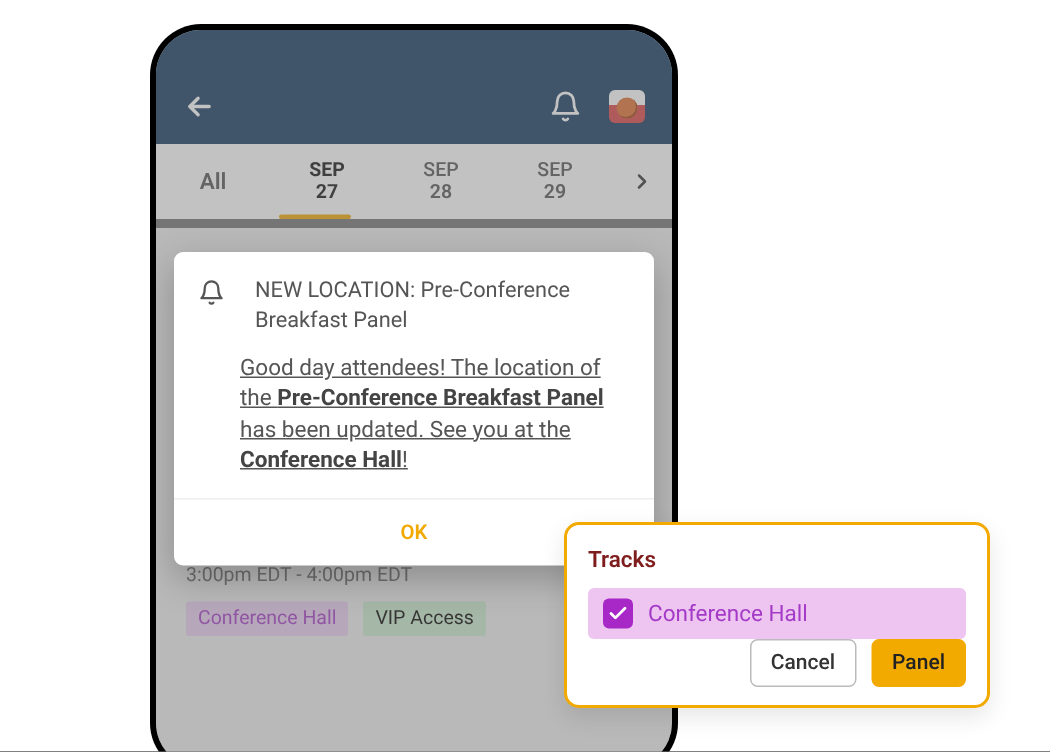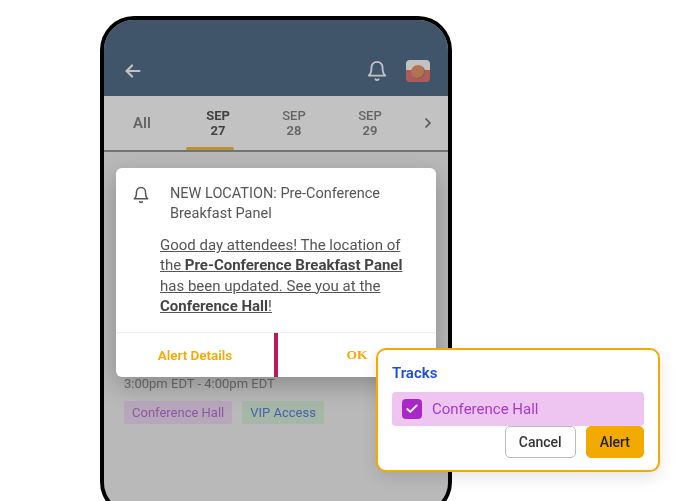--- a/index.html
+++ b/index.html
@@ -37,21 +37,21 @@
     align-items: flex-end;
     justify-content: space-between;
     padding: 0 18px 14px 18px;
   }
   .hdr-left, .hdr-right { display: flex; align-items: center; gap: 18px; }
   .tabs {
     background: #fff;
     height: 56px;
     display: flex;
     align-items: stretch;
-    border-bottom: 2px solid #737373;
+    border-bottom: 6px solid #737373;
   }
   .tab {
     flex: 1;
     display: flex;
     flex-direction: column;
     align-items: center;
     justify-content: center;
     color: #555;
     font-size: 13px;
   }
@@ -73,21 +73,21 @@
     color: #333;
   }
   .content { position: absolute; top: 132px; left: 0; right: 0; bottom: 0; padding: 0 14px; }
   .time-label { color: #555; font-size: 13px; margin: 12px 0 6px 6px; }
   .session { padding: 6px 6px 0 6px; }
   .session-title { color: #222; font-size: 17px; font-weight: 600; line-height: 1.25; }
   .session-time { color: #666; font-size: 13px; margin-top: 4px; }
   .tags { display: flex; gap: 10px; margin-top: 10px; }
   .tag { font-size: 13px; padding: 4px 8px; border-radius: 2px; }
   .tag.purple { background: #e9cef2; color: #a43bc7; }
-  .tag.green { background: #cbeccd; color: #1d4ed8; }
+  .tag.green { background: #cbeccd; color: #000000; }
   .scrim {
     position: absolute; inset: 0;
     background: rgba(120,120,120,0.45);
   }
   .alert {
     position: absolute;
     left: 12px; right: 12px; top: 148px;
     background: #fff;
     border-radius: 6px;
     box-shadow: 0 8px 24px rgba(0,0,0,0.25);
@@ -108,21 +108,21 @@
   .tracks-pop {
     position: absolute;
     left: 376px; top: 348px;
     width: 284px;
     background: #fff;
     border: 2px solid #f2a900;
     border-radius: 10px;
     padding: 14px 14px 12px 14px;
     box-shadow: 0 6px 16px rgba(0,0,0,0.1);
   }
-  .tracks-title { color: #1d4ed8; font-size: 15px; font-weight: 600; margin-bottom: 10px; }
+  .tracks-title { color: #7f1d1d; font-size: 15px; font-weight: 600; margin-bottom: 10px; }
   .track-row {
     display: flex; align-items: center; gap: 10px;
     background: #eec4f1;
     border-radius: 4px;
     padding: 7px 10px;
     color: #a43bc7;
     font-size: 15px;
   }
   .checkbox {
     width: 20px; height: 20px; border-radius: 4px;
@@ -216,35 +216,34 @@
               <path d="M18 8a6 6 0 10-12 0c0 7-3 9-3 9h18s-3-2-3-9"></path>
               <path d="M13.7 21a2 2 0 01-3.4 0"></path>
             </svg>
         </span>
         <div class="alert-head-text">NEW LOCATION: Pre-Conference Breakfast Panel</div>
       </div>
       <div class="alert-body">
         <span>Good day attendees! The location of the </span><b>Pre-Conference Breakfast Panel</b><span> has been updated. See you at the </span><b>Conference Hall</b><span>!</span>
       </div>
       <div class="alert-actions">
-        <div>Alert Details</div>
         <div>OK</div>
       </div>
     </div>
 
   </div>
 </div>
 
 <div class="tracks-pop">
   <div class="tracks-title">Tracks</div>
   <div class="track-row">
     <span class="checkbox">
       <svg width="14" height="14" viewBox="0 0 24 24" fill="none" stroke="#fff" stroke-width="3.2" stroke-linecap="round" stroke-linejoin="round">
           <path d="M20 6L9 17l-5-5"></path>
         </svg>
     </span>
     <span>Conference Hall</span>
   </div>
   <div class="tracks-actions">
     <div class="btn btn-cancel">Cancel</div>
-    <div class="btn btn-apply">Alert</div>
+    <div class="btn btn-apply">Panel</div>
   </div>
 </div>
 
 </body></html>

